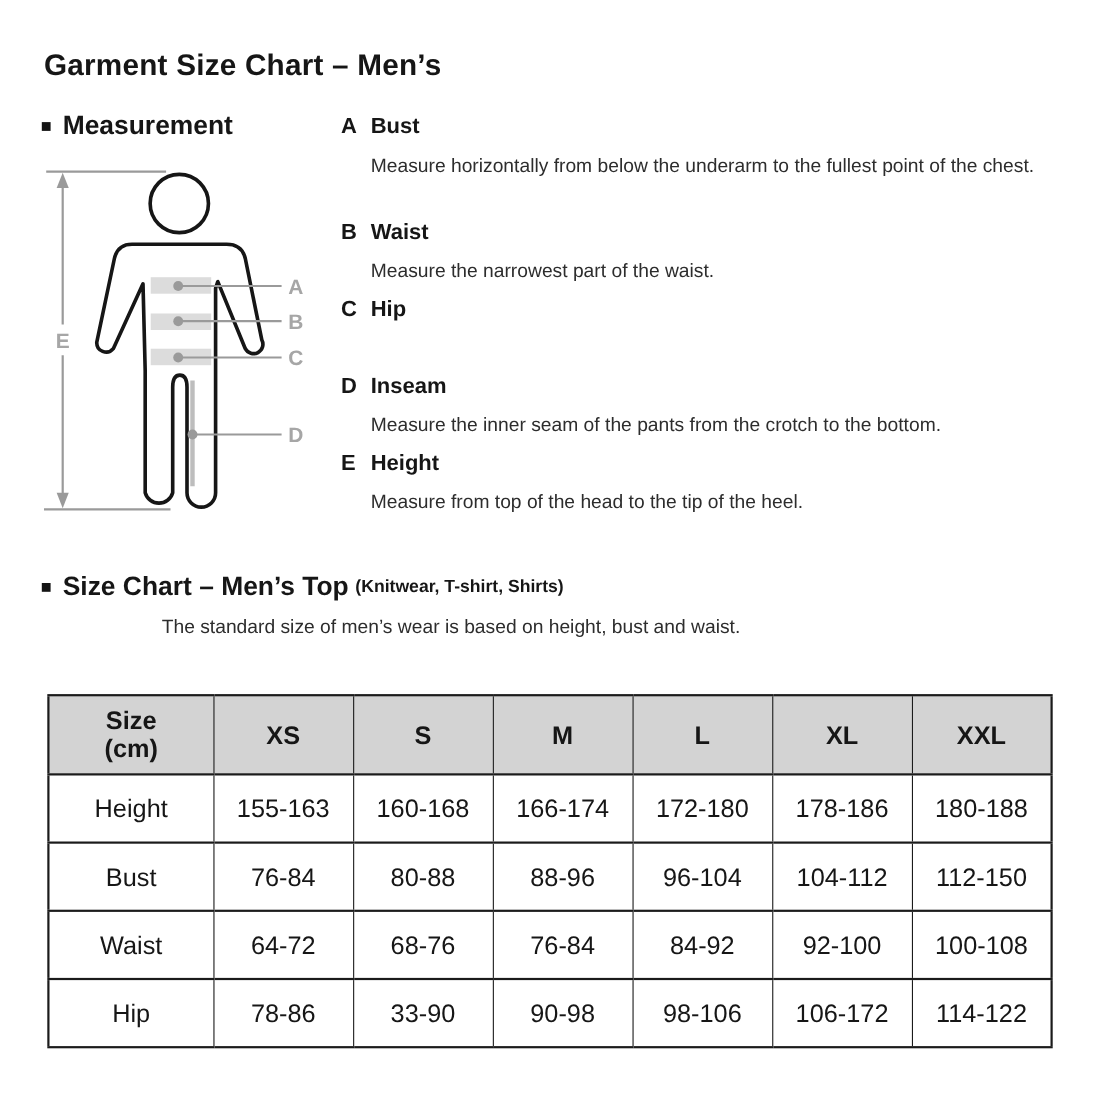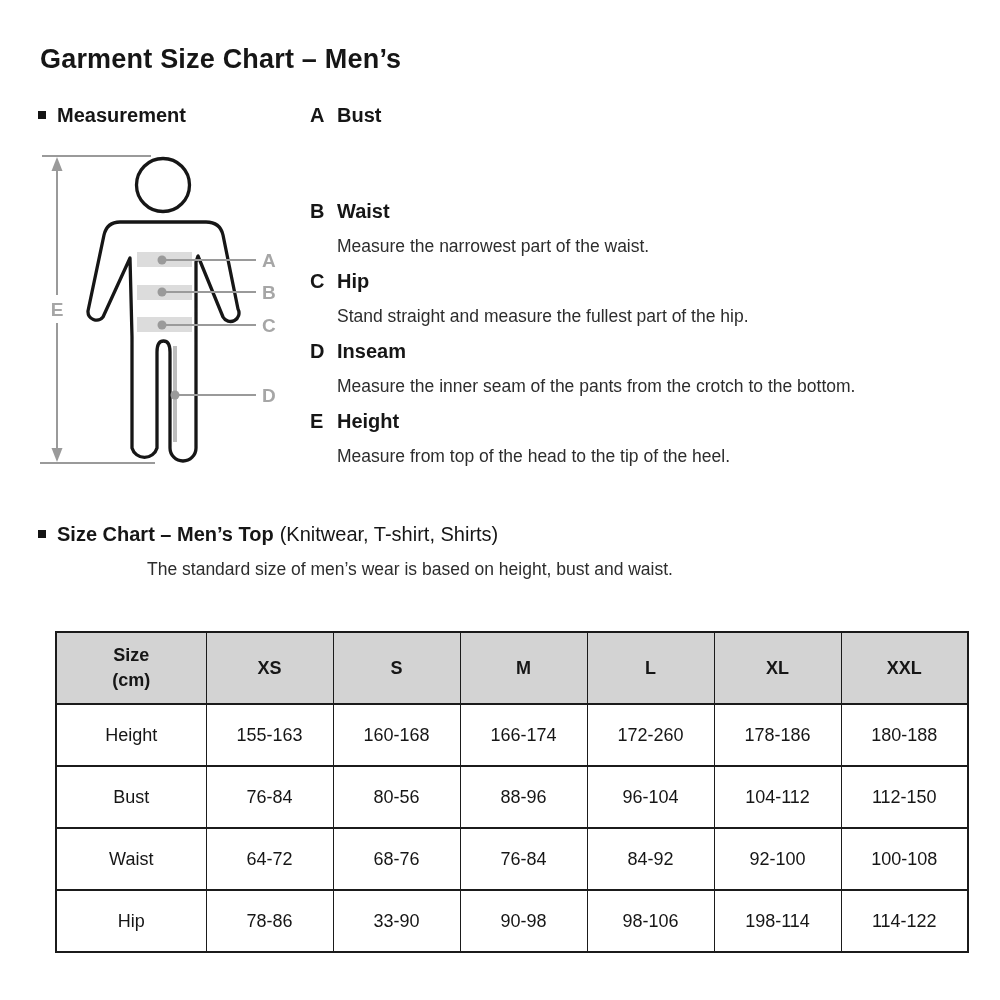--- a/index.html
+++ b/index.html
@@ -17,22 +17,22 @@
   .canvas{
     position:relative;width:1000px;height:1000px;background:#fff;overflow:hidden;
     font-family:"Liberation Sans",sans-serif;color:var(--text-dark);
   }
   .title{
     position:absolute;left:40px;top:44px;margin:0;
     font-size:27px;font-weight:bold;letter-spacing:.2px;color:var(--text-dark);
   }
   .sec-heading{position:absolute;left:38px;display:flex;align-items:flex-start;}
   .bullet{width:8px;height:8px;background:#141414;margin-top:8px;margin-right:11px;flex:0 0 auto;}
-  .sec-heading .bold{font-size:20px;font-weight:bold;line-height:24px;}
-  .sec-heading .reg{font-size:20px;font-weight:normal;line-height:24px;margin-left:6px;}
+  .sec-heading .bold{font-size:24px;font-weight:bold;line-height:24px;}
+  .sec-heading .reg{font-size:16px;font-weight:bold;line-height:24px;margin-left:6px;}
   .subtitle{
     position:absolute;left:60px;top:557px;margin:0;width:700px;
     font-size:17.5px;line-height:24px;color:var(--text-body);text-align:center;
   }
   .figure{position:absolute;left:28px;top:140px;}
   .mline{stroke:var(--line-gray);stroke-width:2;}
   .mfill{fill:var(--line-gray);}
   .band{fill:var(--band-gray);}
   .inseam{stroke:var(--inseam-gray);stroke-width:4;}
   .bodyshape{fill:#ffffff;stroke:var(--figure-stroke);stroke-width:3.3;stroke-linejoin:round;stroke-linecap:round;}
@@ -44,21 +44,21 @@
   .def-item{position:absolute;left:0;}
   .def-head{display:flex;font-size:20px;font-weight:bold;line-height:24px;color:var(--text-dark);}
   .def-key{width:27px;flex:0 0 auto;}
   .def-desc{
     margin:10px 0 0 27px;max-width:612px;
     font-size:17.5px;line-height:26px;font-weight:normal;color:var(--text-body);
   }
   .size-table{
     position:absolute;left:43px;top:631px;width:914px;
     border-collapse:collapse;table-layout:fixed;
-    font-size:18px;color:var(--text-dark);margin-left:12px;
+    font-size:23px;color:var(--text-dark);
   }
   .size-table th,.size-table td{
     border-top:2px solid var(--table-border);
     border-bottom:2px solid var(--table-border);
     border-left:1.5px solid var(--table-border);
     border-right:1.5px solid var(--table-border);
     text-align:center;vertical-align:middle;padding:0;
   }
   .size-table{border:2px solid var(--table-border);}
   .size-table th{background:var(--table-header-bg);font-weight:bold;height:70px;line-height:25px;}
@@ -135,36 +135,36 @@
     </g>
   </svg>
 
   <div class="defs">
 
     <div class="def-item" style="top:103px;">
       <div class="def-head">
         <span class="def-key">A</span>
         <span class="def-term">Bust</span>
       </div>
+      <p class="def-desc">Measure horizontally from below the underarm to the fullest point of the chest.</p>
     </div>
 
     <div class="def-item" style="top:199px;">
       <div class="def-head">
         <span class="def-key">B</span>
         <span class="def-term">Waist</span>
       </div>
       <p class="def-desc">Measure the narrowest part of the waist.</p>
     </div>
 
     <div class="def-item" style="top:269px;">
       <div class="def-head">
         <span class="def-key">C</span>
         <span class="def-term">Hip</span>
       </div>
-      <p class="def-desc">Stand straight and measure the fullest part of the hip.</p>
     </div>
 
     <div class="def-item" style="top:339px;">
       <div class="def-head">
         <span class="def-key">D</span>
         <span class="def-term">Inseam</span>
       </div>
       <p class="def-desc">Measure the inner seam of the pants from the crotch to the bottom.</p>
     </div>
 
@@ -208,47 +208,47 @@
         <th>XL</th>
         <th>XXL</th>
       </tr>
     </thead>
     <tbody>
       <tr>
         <td>Height</td>
         <td>155-163</td>
         <td>160-168</td>
         <td>166-174</td>
-        <td>172-260</td>
+        <td>172-180</td>
         <td>178-186</td>
         <td>180-188</td>
       </tr>
       <tr>
         <td>Bust</td>
         <td>76-84</td>
-        <td>80-56</td>
+        <td>80-88</td>
         <td>88-96</td>
         <td>96-104</td>
         <td>104-112</td>
         <td>112-150</td>
       </tr>
       <tr>
         <td>Waist</td>
         <td>64-72</td>
         <td>68-76</td>
         <td>76-84</td>
         <td>84-92</td>
         <td>92-100</td>
         <td>100-108</td>
       </tr>
       <tr>
         <td>Hip</td>
         <td>78-86</td>
         <td>33-90</td>
         <td>90-98</td>
         <td>98-106</td>
-        <td>198-114</td>
+        <td>106-172</td>
         <td>114-122</td>
       </tr>
     </tbody>
   </table>
 
 </div>
 
 </body></html>

